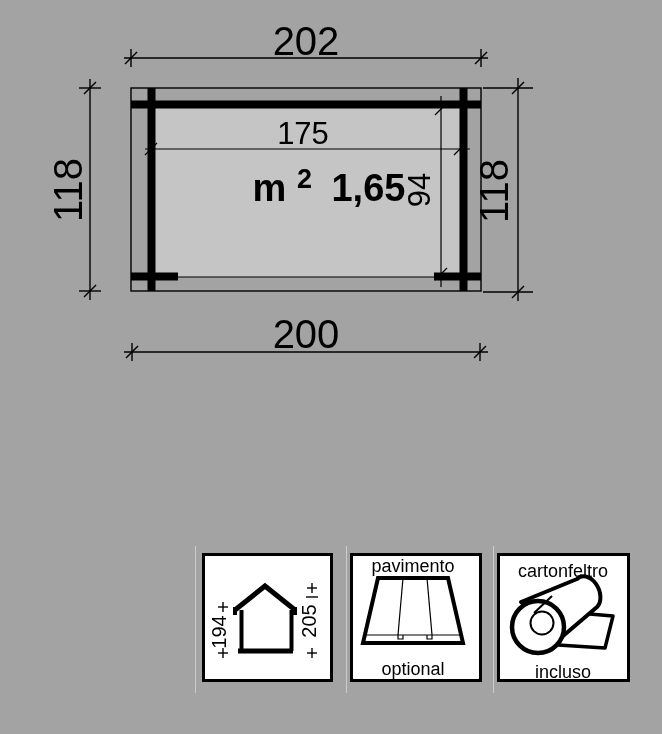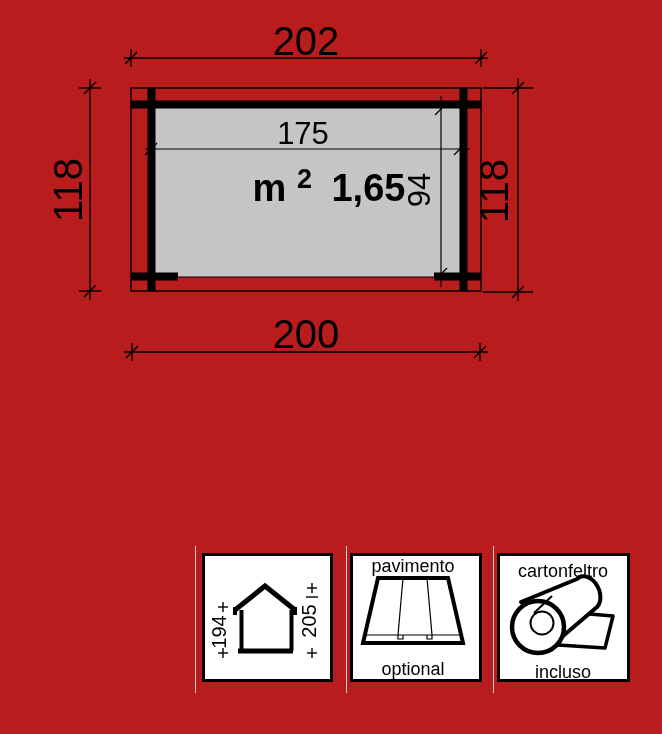--- a/index.html
+++ b/index.html
@@ -1,19 +1,19 @@
 <!DOCTYPE html>
 <html><head>
 <meta charset="utf-8">
 <style>
   html,body{margin:0;padding:0;background:#ffffff;}
   #screenshot{
     position:relative;
     width:662px;height:734px;
-    background:#b91c1c;
+    background:#a3a3a3;
     overflow:hidden;
     font-family:"Liberation Sans", sans-serif;
   }
   svg text{
     font-family:"Liberation Sans", sans-serif;
     fill:#000000;
   }
   .plan-svg{position:absolute;left:0;top:0;}
   .feature-box{
     position:absolute;

